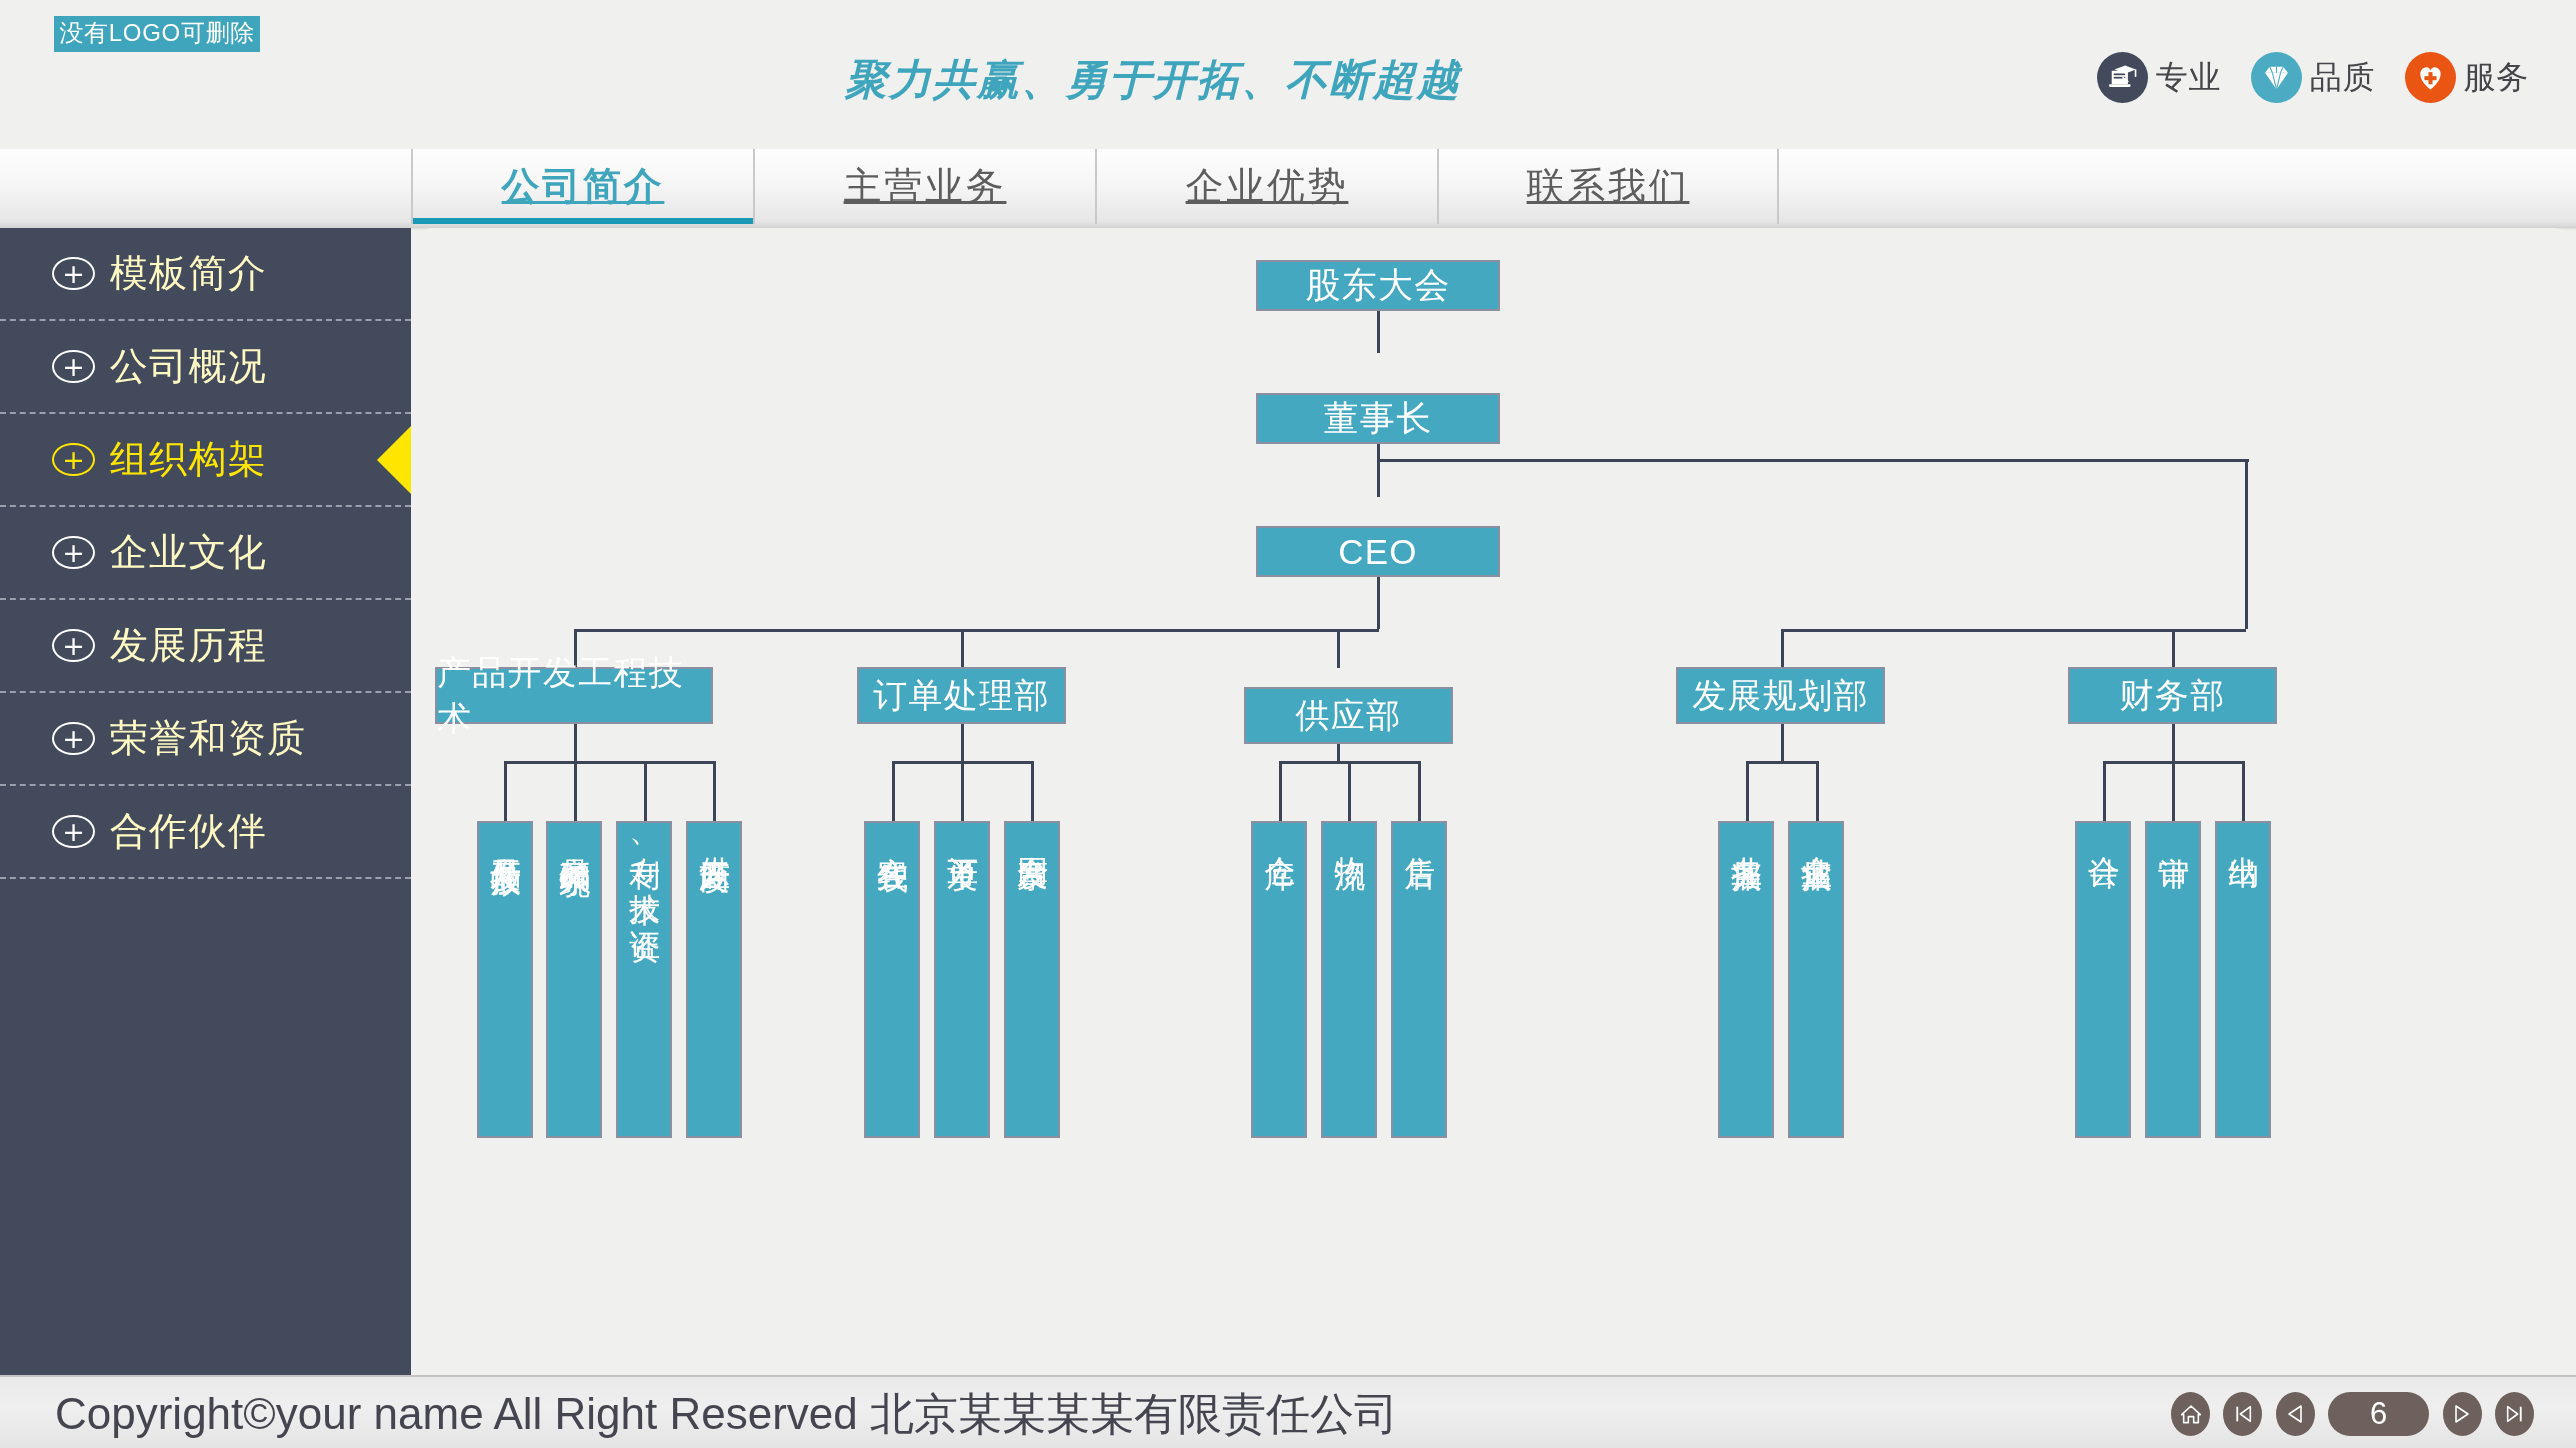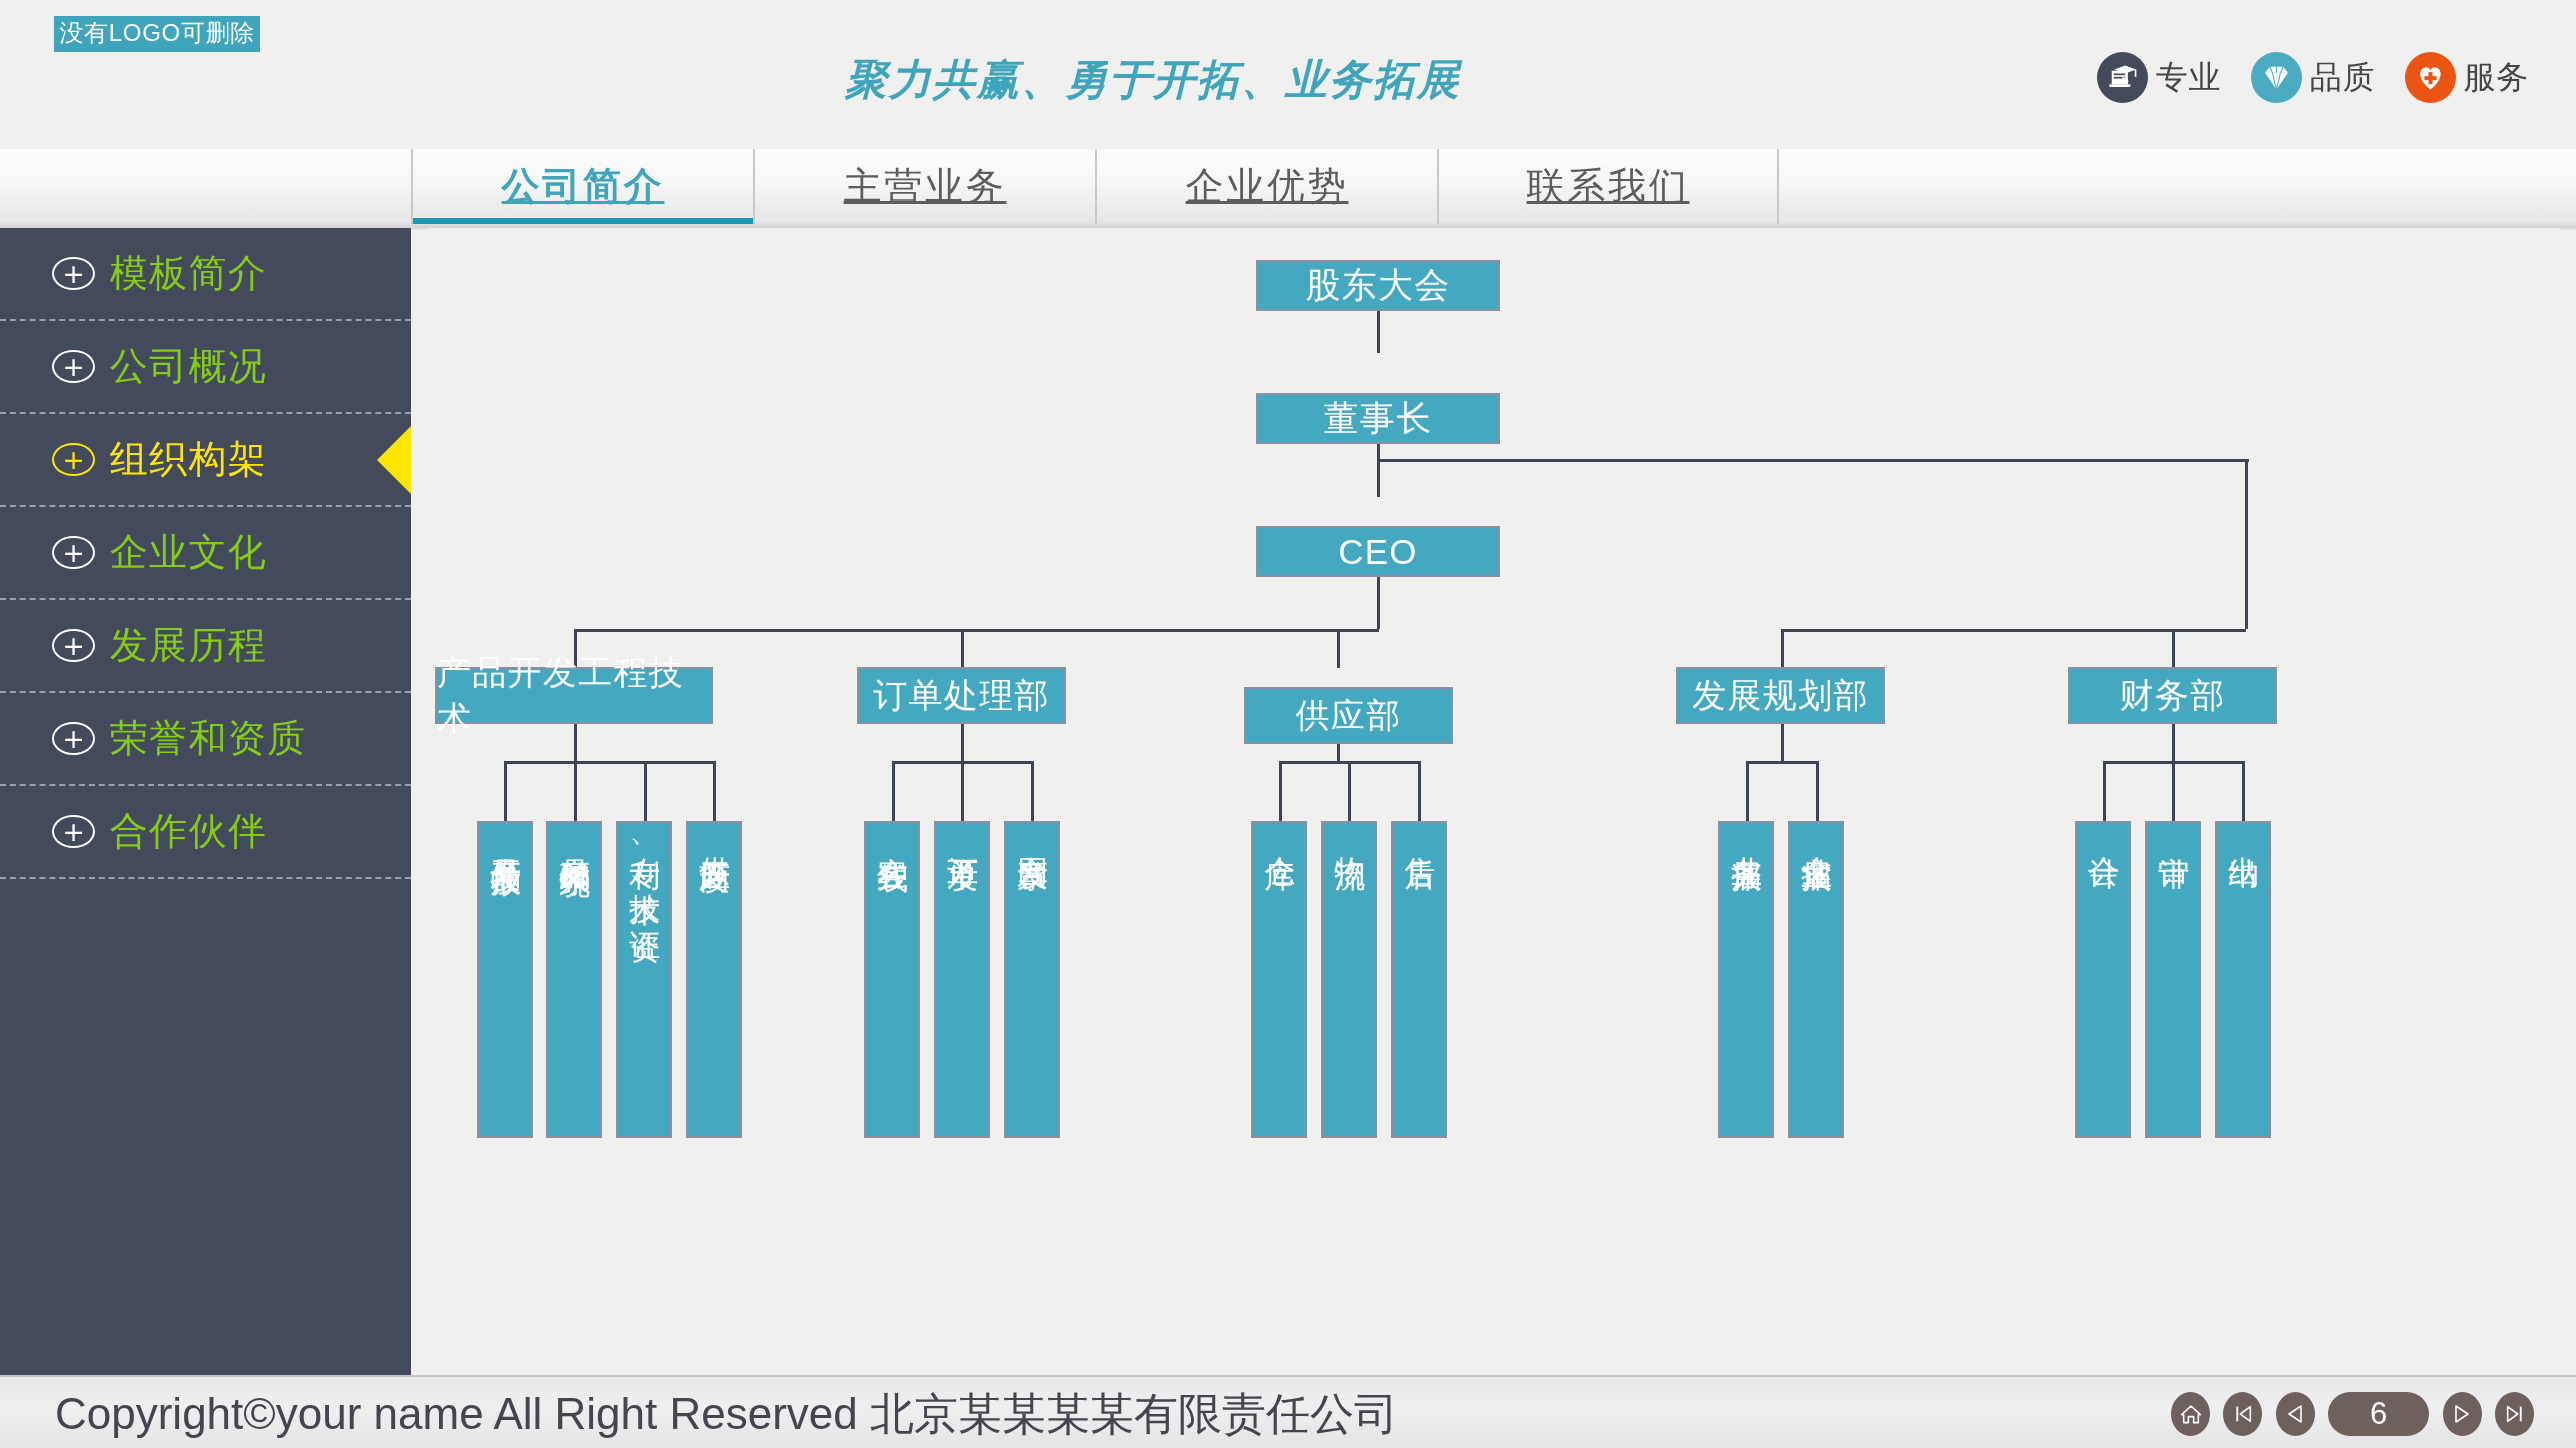--- a/index.html
+++ b/index.html
@@ -65,21 +65,21 @@
     padding-left:52px;box-sizing:border-box;
     border-bottom:2px dashed #9aa0ad;
   }
   .side-item:last-child{border-bottom:2px dashed #9aa0ad;}
   .plus{
     width:39px;height:29.5px;border:2px solid #ffffff;border-radius:50%;
     display:flex;align-items:center;justify-content:center;flex:0 0 auto;
     color:#ffffff;font-size:27px;line-height:1;margin-right:14.8px;
     font-family:"DejaVu Sans",sans-serif;
   }
-  .side-label{color:#84cc16;font-size:38px;letter-spacing:1.3px;}
+  .side-label{color:#fef9c3;font-size:38px;letter-spacing:1.3px;}
   .side-item.active .plus{border-color:#ffe600;color:#ffe600;}
   .side-item.active .side-label{color:#ffe600;}
   .side-arrow{
     position:absolute;right:-1.3px;top:50%;transform:translateY(-50%);
     width:0;height:0;border-top:35px solid transparent;border-bottom:35px solid transparent;
     border-right:35px solid #ffe600;
   }
 
   
   .content{position:absolute;left:411px;top:228px;width:2165px;height:1147px;background:#f0f0ef;border-radius:22px;}
@@ -130,21 +130,21 @@
 </head>
 <body>
 
 <div class="page">
 
   <div class="header">
     <div class="logo-box">
       <div class="logo-sub">没有LOGO可删除</div>
     </div>
 
-    <div class="tagline">聚力共赢、勇于开拓、业务拓展</div>
+    <div class="tagline">聚力共赢、勇于开拓、不断超越</div>
 
     <div class="badges">
 
       <div class="badge">
         <div class="orb dark">
           <svg width="35" height="35" viewBox="0 0 52 52">
             <rect x="10" y="16" width="24" height="20" fill="#ffffff"></rect>
             <rect x="13" y="20" width="17" height="2.6" fill="#434a5c"></rect>
             <rect x="13" y="25" width="17" height="2.6" fill="#434a5c"></rect>
             <rect x="6" y="36" width="32" height="4" rx="1.6" fill="#ffffff"></rect>

